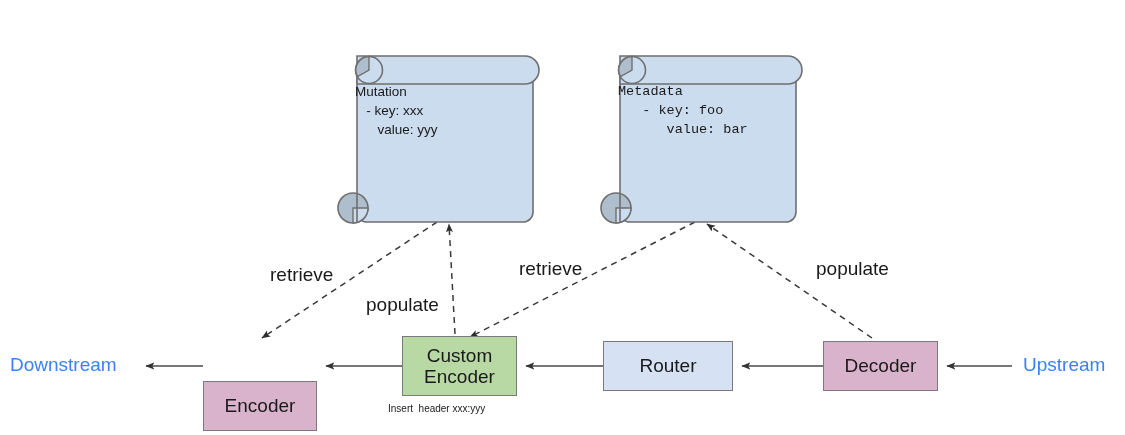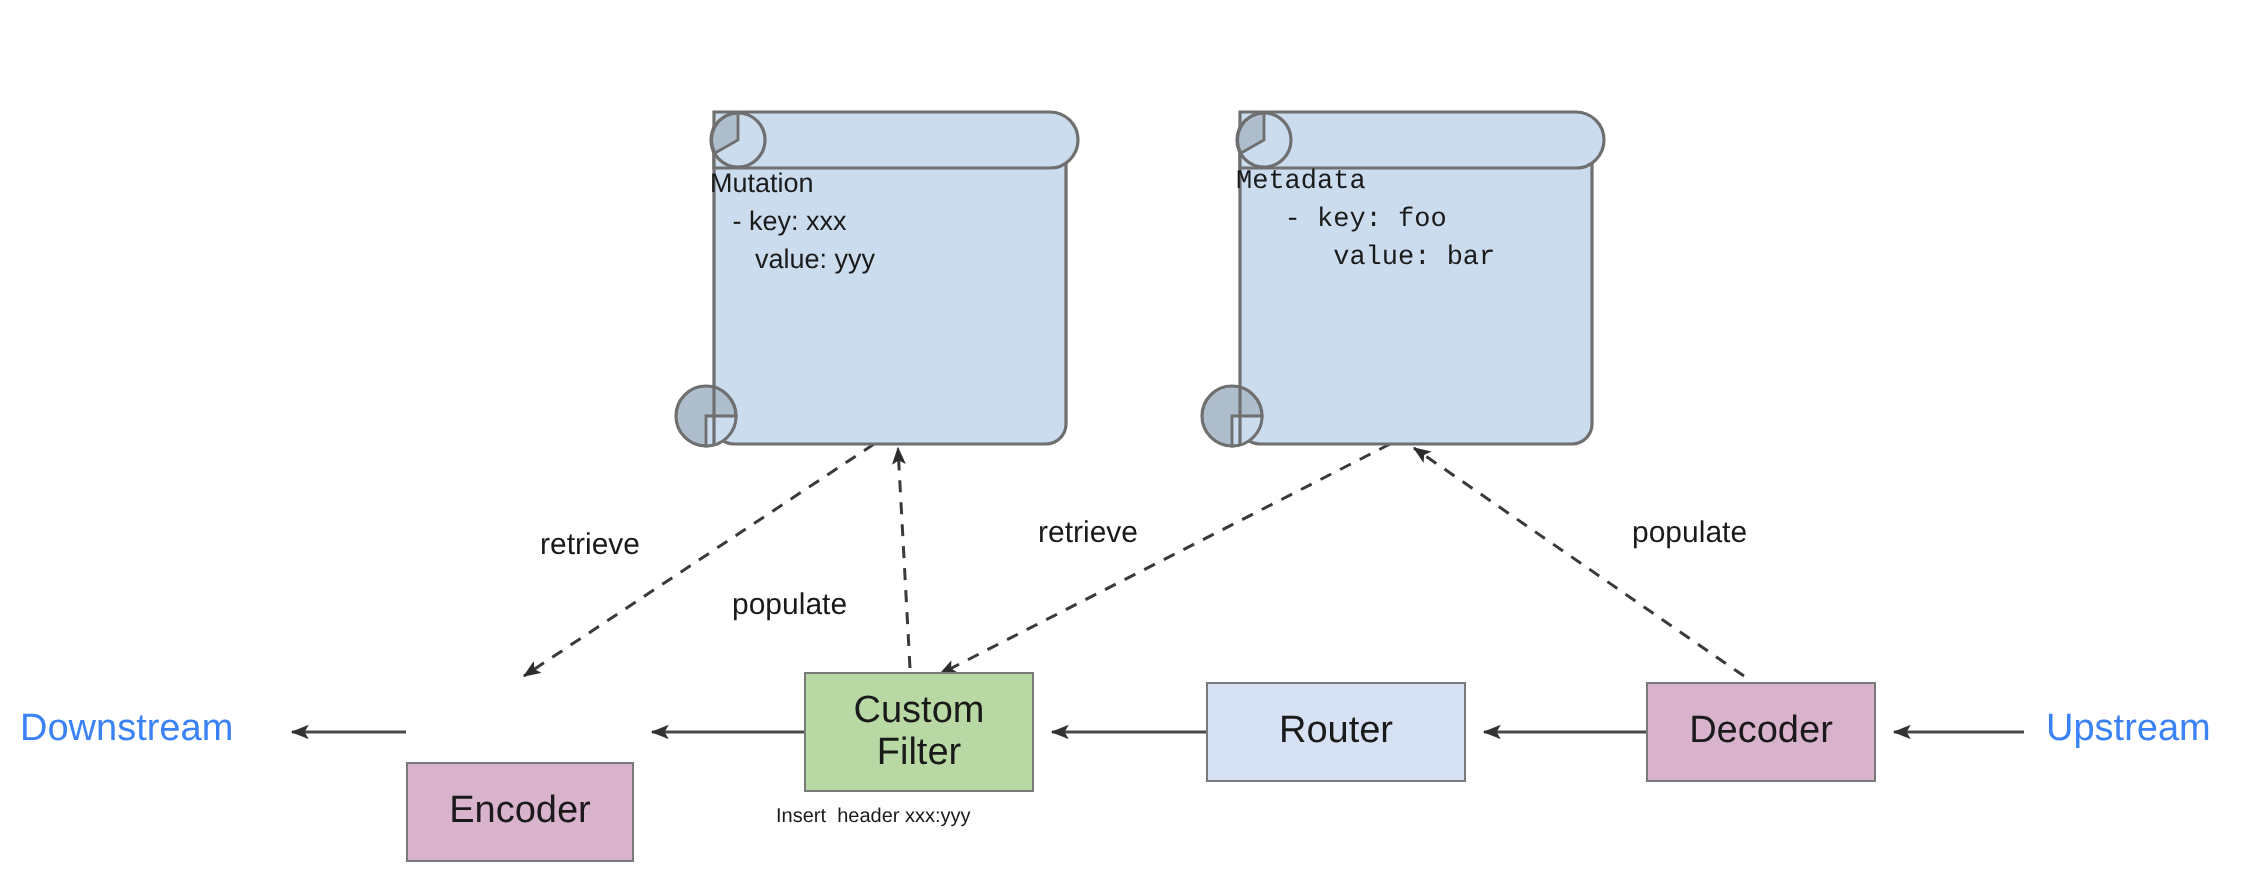--- a/index.html
+++ b/index.html
@@ -11,21 +11,21 @@
         display:flex;align-items:center;justify-content:center;text-align:center;
         font-size:19px;color:#1a1a1a;line-height:1.12;}
   .node.pink{background:#d9b3cc;}
   .node.green{background:#b8d8a4;}
   .node.blue{background:#d6e2f3;}
 
   .scroll{position:absolute;}
   .scroll .doc-text{position:absolute;left:22px;top:38px;font-size:13.5px;color:#1a1a1a;
         line-height:1.42;white-space:pre;text-align:left;}
 
-  .edge-label{position:absolute;font-size:15px;color:#1a1a1a;white-space:nowrap;}
+  .edge-label{position:absolute;font-size:19px;color:#1a1a1a;white-space:nowrap;}
   .flow-label{position:absolute;font-size:19px;color:#3b82f6;white-space:nowrap;}
   .note{position:absolute;font-size:10px;color:#1a1a1a;white-space:pre;}
   .note.clipped{color:#6f6f84;}
 </style>
 </head>
 <body>
 
 <div id="stage">
 
   <svg id="wires" viewBox="0 0 1125 435" xmlns="http://www.w3.org/2000/svg">
@@ -96,21 +96,21 @@
   <div class="edge-label" style="left:366px;top:294px;">populate</div>
   <div class="edge-label" style="left:519px;top:258px;">retrieve</div>
   <div class="edge-label" style="left:816px;top:258px;">populate</div>
 
   <div class="node pink" style="left:203px;top:341px;width:114px;height:50px;margin-top:40px;">
     <span>Encoder</span>
   </div>
 
   <div class="node green" style="left:402px;top:336px;width:115px;height:60px;">
     <span style="white-space:pre-line;">Custom
-Filter</span>
+Encoder</span>
   </div>
 
   <div class="node blue" style="left:603px;top:341px;width:130px;height:50px;text-align:right;">
     <span>Router</span>
   </div>
 
   <div class="node pink" style="left:823px;top:341px;width:115px;height:50px;">
     <span>Decoder</span>
   </div>
 

